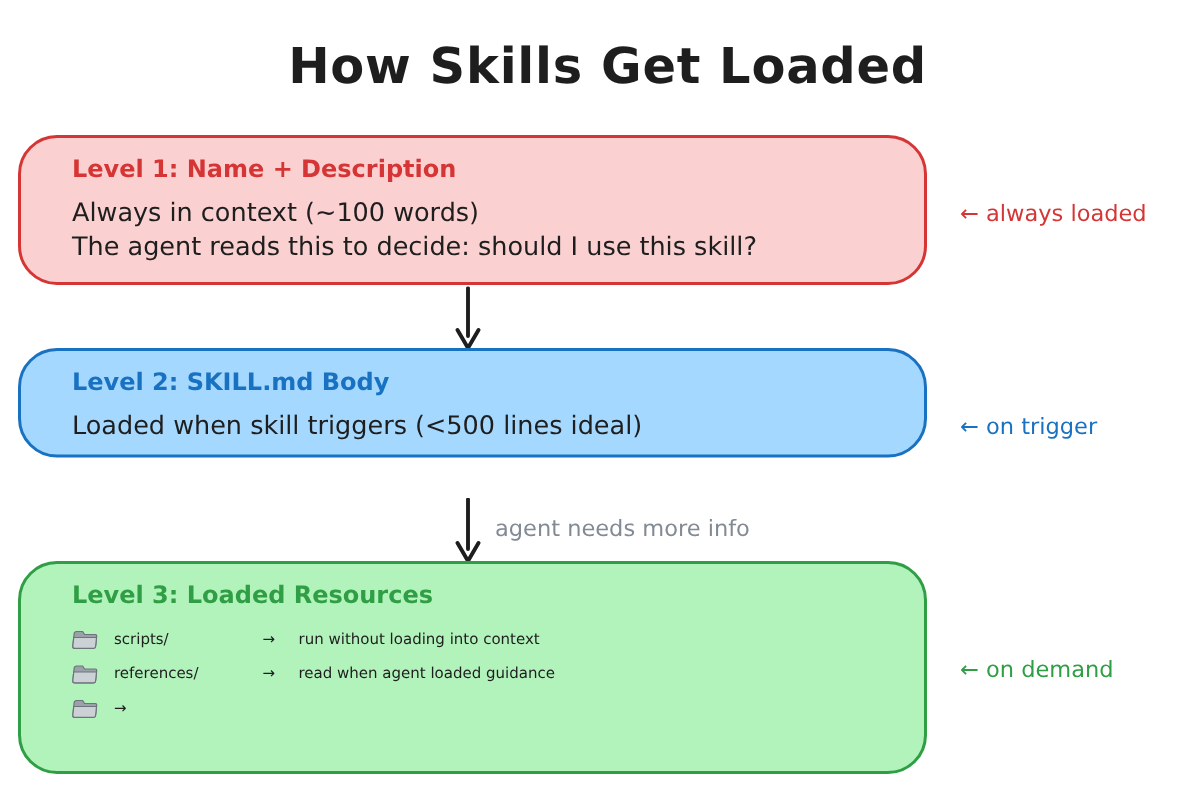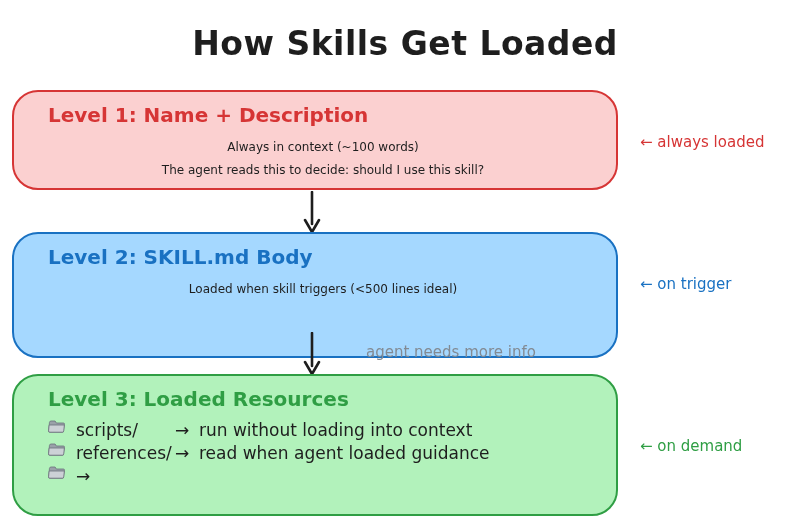--- a/index.html
+++ b/index.html
@@ -9,47 +9,47 @@
     color:var(--ink,#1e1e1e);overflow:hidden;
   }
   .title{
     position:absolute;left:12px;top:8px;width:606px;text-align:right;
     font-size:33px;font-weight:600;letter-spacing:0.5px;color:var(--ink,#1e1e1e);margin-top:16px;
   }
   .box{
     position:absolute;left:12px;width:606px;box-sizing:border-box;
     border-radius:26px;border:2.5px solid;padding:11px 18px 0 34px;
   }
-  .box .heading{font-size:20px;font-weight:600;margin:0 0 9px 0;}
-  .box .line{font-size:12px;line-height:23px;color:var(--ink,#1e1e1e);text-align:center;}
+  .box .heading{font-size:16px;font-weight:600;margin:0 0 9px 0;}
+  .box .line{font-size:17px;line-height:23px;color:var(--ink,#1e1e1e);}
   .level1{top:90px;height:100px;background:var(--level1-fill,#fbcfcf);border-color:var(--level1-stroke,#e03131);}
   .level1 .heading{color:var(--level1-stroke,#e03131);}
-  .level2{top:232px;height:126px;background:var(--level2-fill,#a5d8ff);border-color:var(--level2-stroke,#1971c2);}
+  .level2{top:232px;height:73px;background:var(--level2-fill,#a5d8ff);border-color:var(--level2-stroke,#1971c2);}
   .level2 .heading{color:var(--level2-stroke,#1971c2);}
   .level3{top:374px;height:142px;background:var(--level3-fill,#b2f2bb);border-color:var(--level3-stroke,#2f9e44);}
   .level3 .heading{color:var(--level3-stroke,#2f9e44);}
   .connector{position:absolute;left:301px;width:22px;}
   .connector-1{top:191px;height:42px;}
   .connector-2{top:332px;height:43px;}
   .connector-label{
     position:absolute;left:330px;display:flex;align-items:center;gap:7px;
     font-size:15px;color:var(--muted,#828a93);white-space:nowrap;
   }
   .connector-label-1{top:200px;}
-  .connector-label-2{top:343px;margin-left:36px;}
+  .connector-label-2{top:343px;}
   .check{
     display:inline-flex;align-items:center;justify-content:center;
     width:15px;height:15px;border-radius:3px;background:var(--check-green,#23a33b);
     color:#ffffff;font-size:11px;font-weight:700;line-height:1;
   }
   .annot{position:absolute;left:640px;font-size:15px;white-space:nowrap;margin-top:12px;}
   .annot-1{top:121px;color:var(--level1-stroke,#e03131);}
   .annot-2{top:263px;color:var(--level2-stroke,#1971c2);}
   .annot-3{top:425px;color:var(--level3-stroke,#2f9e44);}
-  .res-row{display:flex;align-items:flex-start;height:23px;font-size:17px;}
+  .res-row{display:flex;align-items:center;height:23px;font-size:10px;}
   .res-row .folder{flex:0 0 17px;margin-right:11px;display:inline-flex;transform:skewX(-6deg);}
   .res-row .res-name{flex:0 0 99px;}
   .res-row .res-arrow{flex:0 0 24px;}
   .res-row .res-desc{flex:1;}
 </style>
 </head>
 <body>
 
 <div class="canvas">
 

